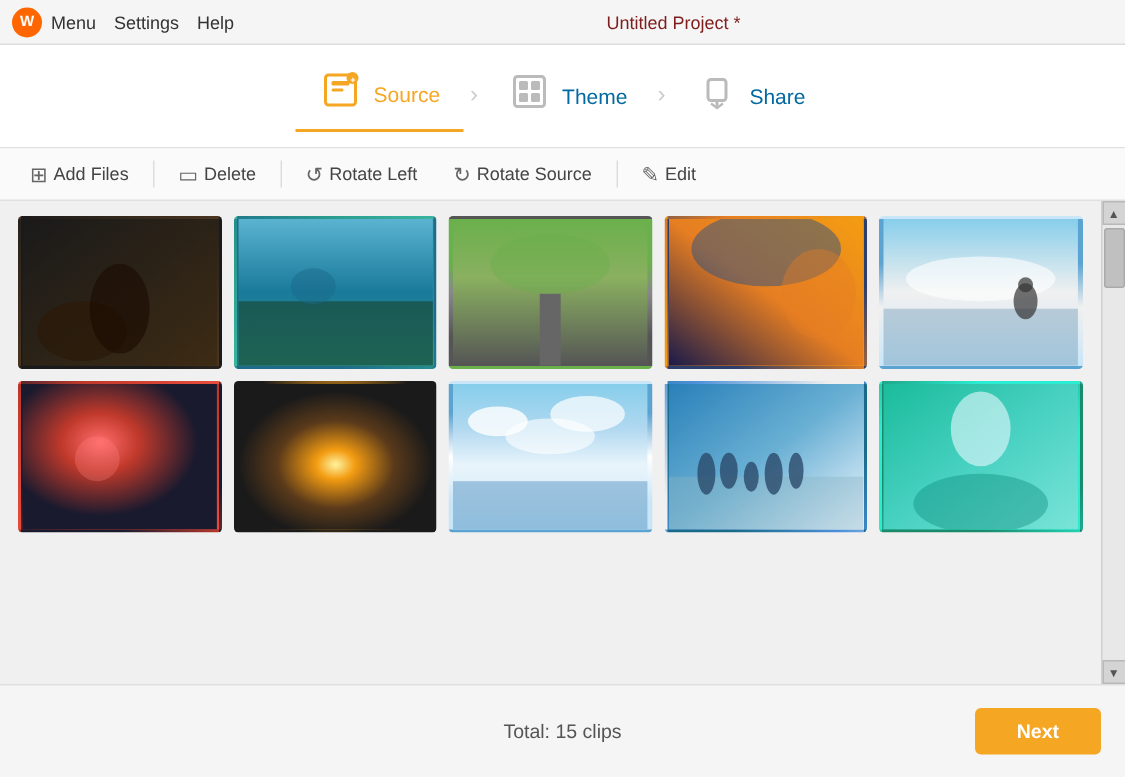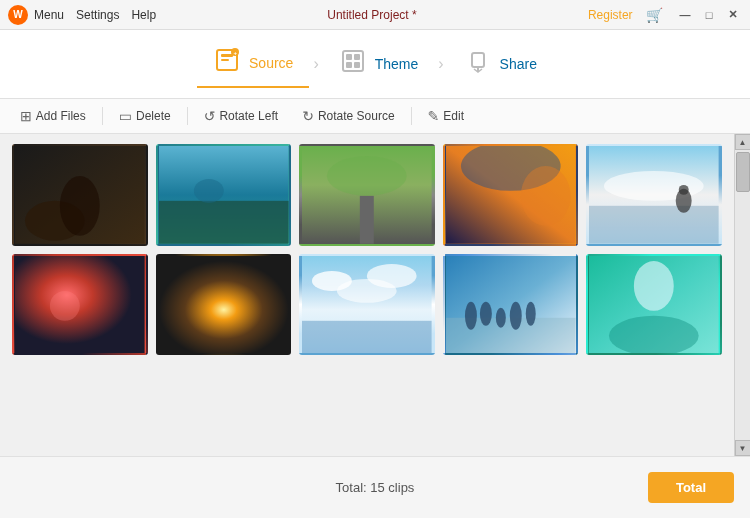--- a/index.html
+++ b/index.html
@@ -263,27 +263,20 @@
 <div class="title-bar">
   <div class="title-bar-logo">
     <span>W</span>
   </div>
   <div class="title-bar-menu">
     <span>Menu</span>
     <span>Settings</span>
     <span>Help</span>
   </div>
   <div class="title-bar-title">Untitled Project *</div>
-  <div class="title-bar-controls">
-    <span class="register-link">Register</span>
-    <span class="cart-icon">🛒</span>
-    <span class="window-btn">—</span>
-    <span class="window-btn">□</span>
-    <span class="window-btn">✕</span>
-  </div>
 </div>
 
 <div class="wizard-nav">
 
   <div class="wizard-step step-underline">
     <span class="step-icon-wrap active-icon">
       <svg width="28" height="28" viewBox="0 0 28 28" fill="none">
         <rect x="4" y="4" width="20" height="20" rx="2" stroke="#f5a623" stroke-width="2" fill="none"></rect>
         <rect x="8" y="8" width="12" height="3" rx="1" fill="#f5a623"></rect>
         <rect x="8" y="13" width="8" height="2" rx="1" fill="#f5a623"></rect>
@@ -507,14 +500,14 @@
   <div class="scrollbar-track">
     <div class="scrollbar-btn">▲</div>
     <div class="scrollbar-thumb"></div>
     <div style="flex:1"></div>
     <div class="scrollbar-btn">▼</div>
   </div>
 </div>
 
 <div class="footer">
   <span class="footer-total">Total: 15 clips</span>
-  <button class="next-btn">Total</button>
+  <button class="next-btn">Next</button>
 </div>
 
 </body></html>

